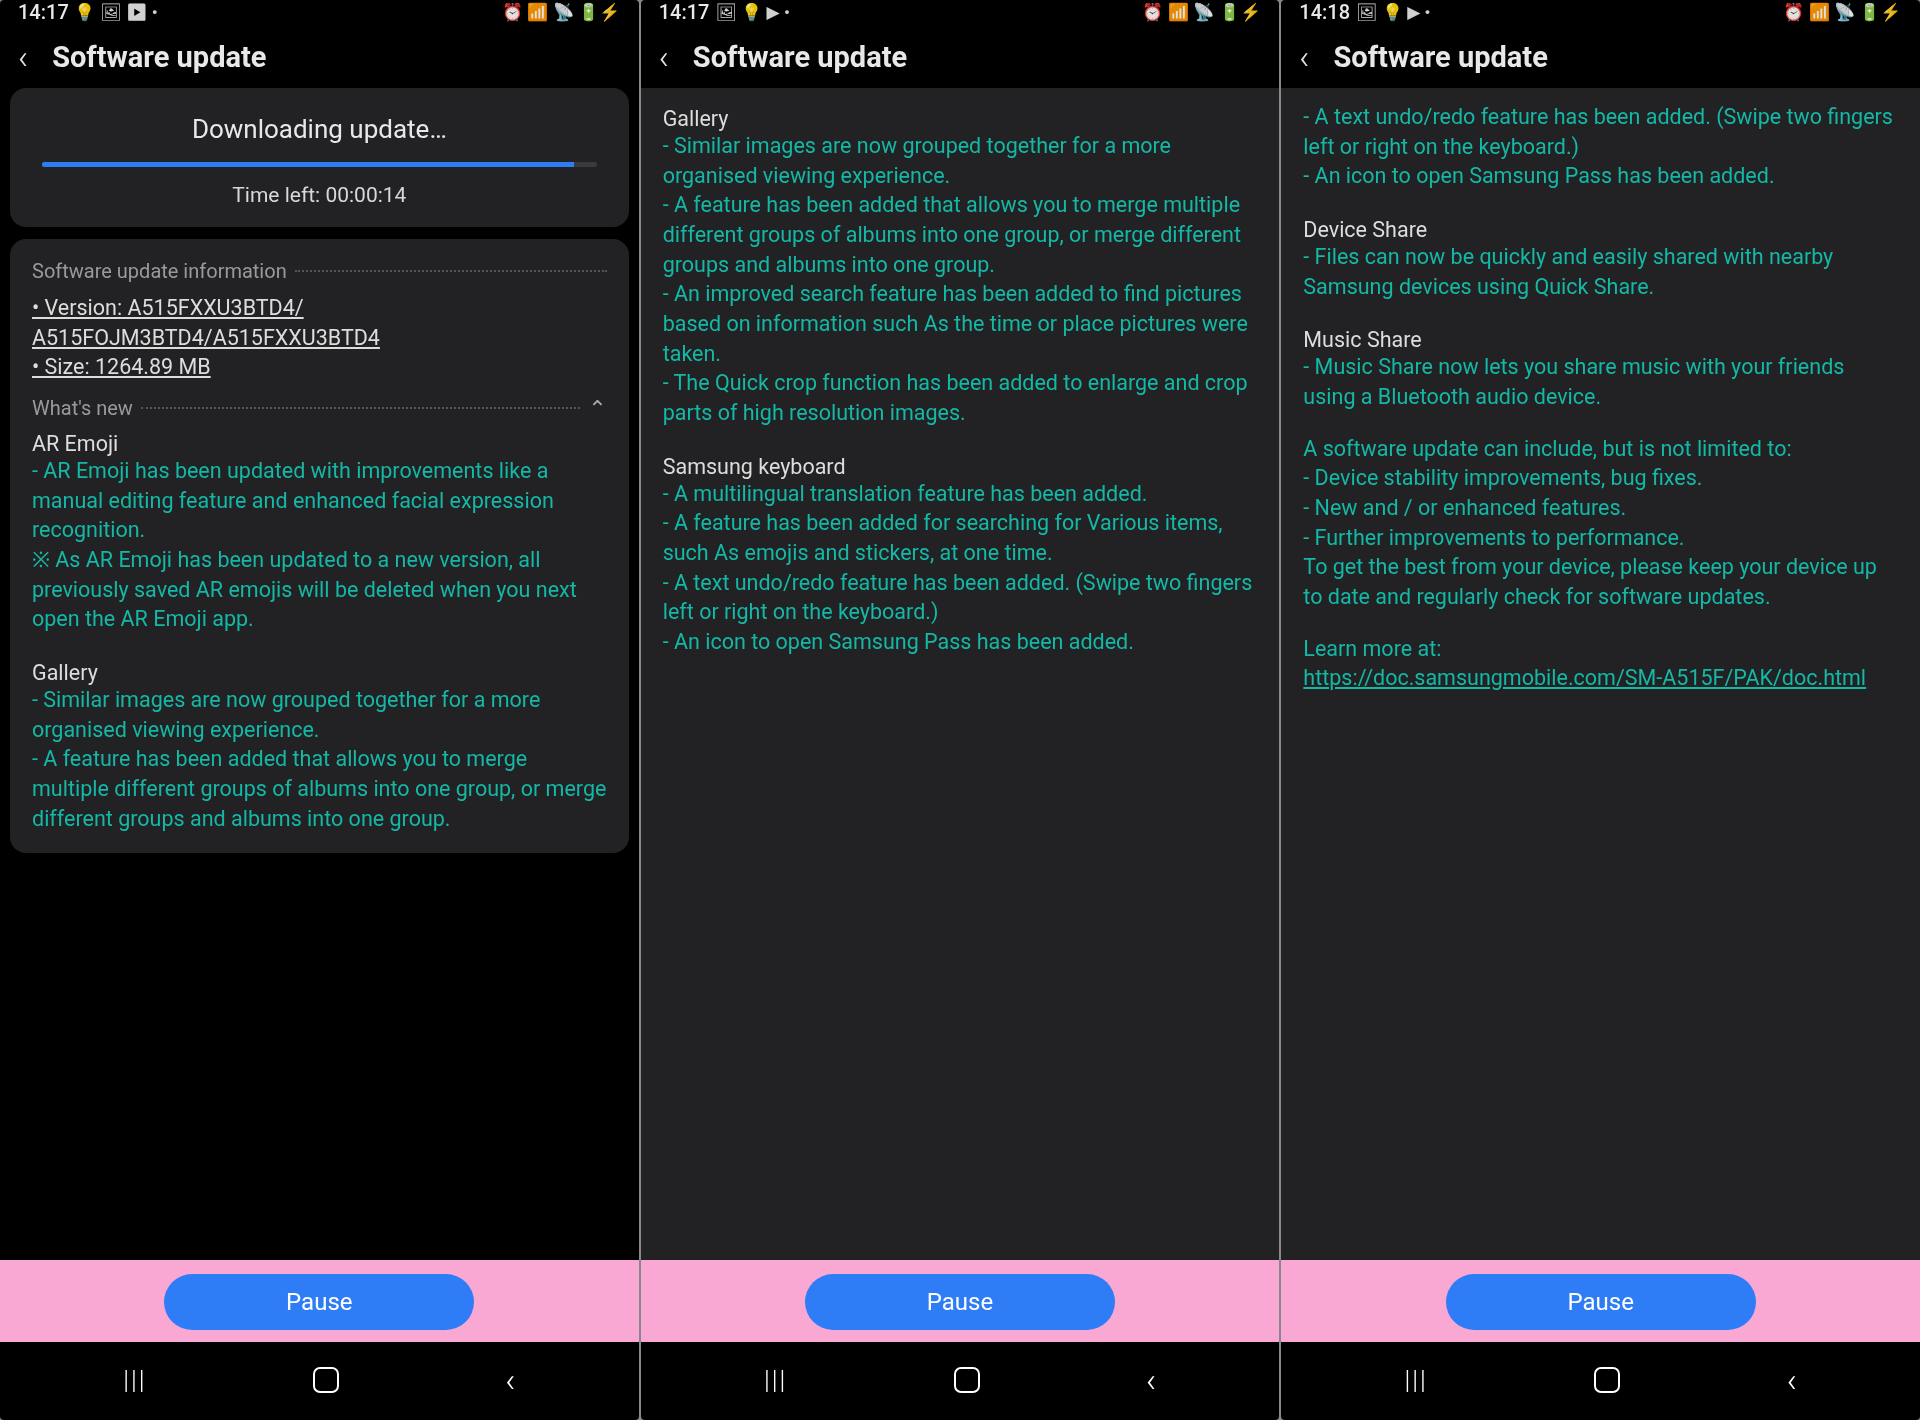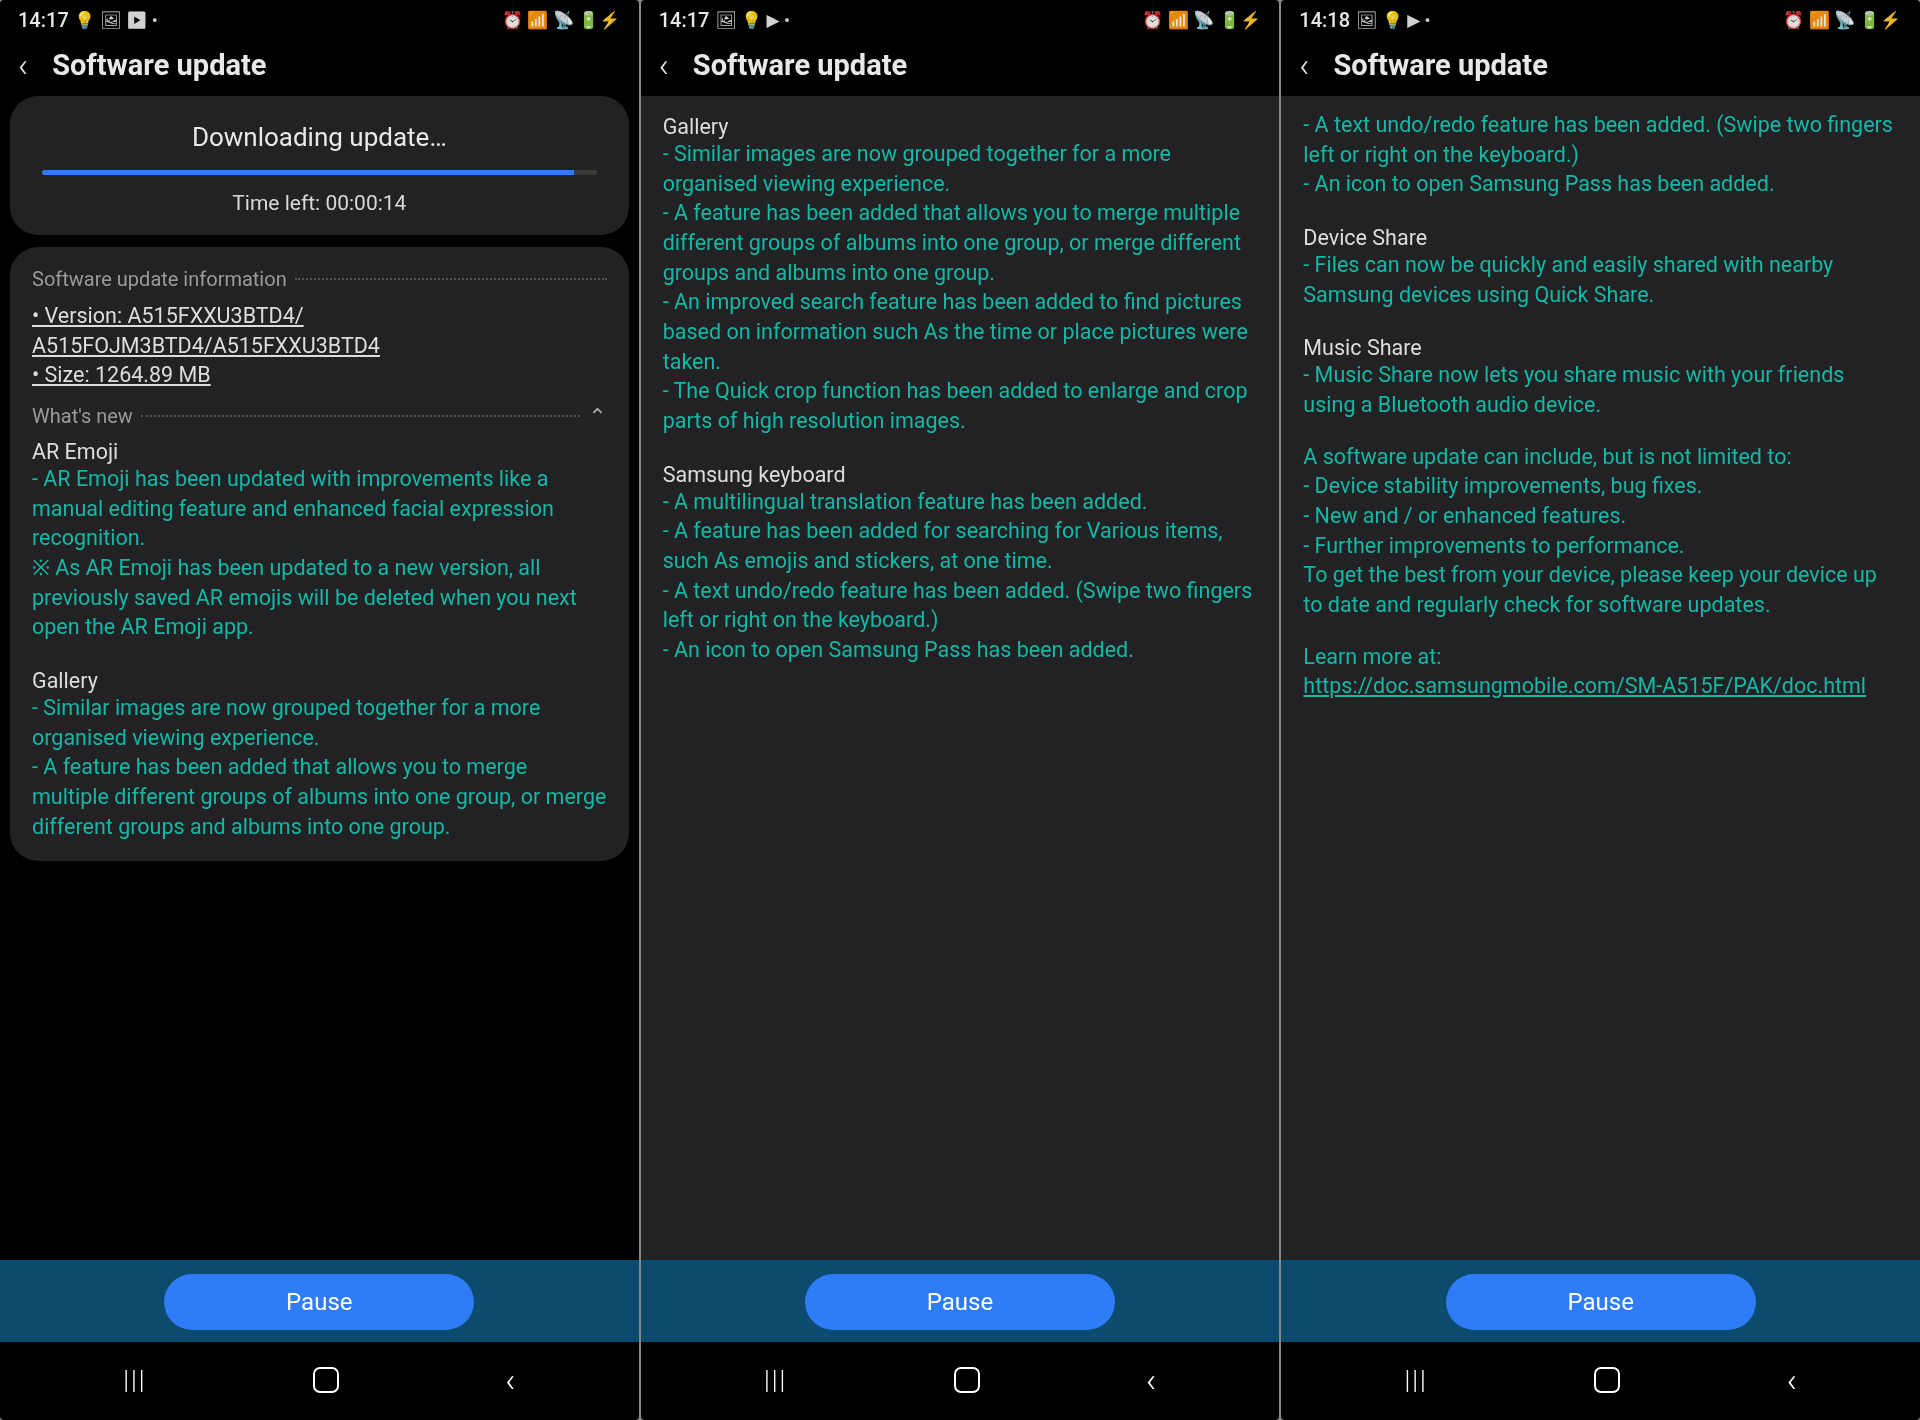--- a/index.html
+++ b/index.html
@@ -18,21 +18,21 @@
     display: flex;
     flex-direction: column;
     border-radius: 4px;
     overflow: hidden;
     position: relative;
   }
   .status-bar {
     display: flex;
     justify-content: space-between;
     align-items: center;
-    padding: 8px 18px 6px;
+    padding: 0 18px 6px;
     font-size: 20px;
     font-weight: 500;
   }
   .status-left { display: flex; align-items: center; gap: 6px; }
   .status-right { display: flex; align-items: center; gap: 6px; }
   .status-bar .ic { font-size: 17px; opacity: 0.9; }
   .header {
     display: flex;
     align-items: center;
     padding: 10px 18px 14px;
@@ -48,21 +48,21 @@
     font-size: 29px;
     font-weight: 700;
   }
   .content {
     flex: 1;
     overflow: hidden;
     padding: 0 10px;
   }
   .card {
     background: #222224;
-    border-radius: 28px;
+    border-radius: 16px;
     padding: 20px 22px;
     margin-bottom: 12px;
   }
   .download-title {
     text-align: center;
     font-size: 26px;
     margin-bottom: 18px;
     margin-top: 6px;
   }
   .progress-track {
@@ -114,21 +114,21 @@
   .section-title {
     font-size: 21.5px;
     margin-top: 4px;
     color: #ddd;
   }
   .spacer { height: 22px; }
   .btn-row {
     padding: 14px 10px 12px;
     display: flex;
     justify-content: center;
-    background: #0c4a6e;
+    background: #f9a8d4;
   }
   .pill-btn {
     background: #2e7df6;
     color: #fff;
     font-size: 24px;
     padding: 14px 0;
     width: 310px;
     text-align: center;
     border-radius: 34px;
     cursor: pointer;

